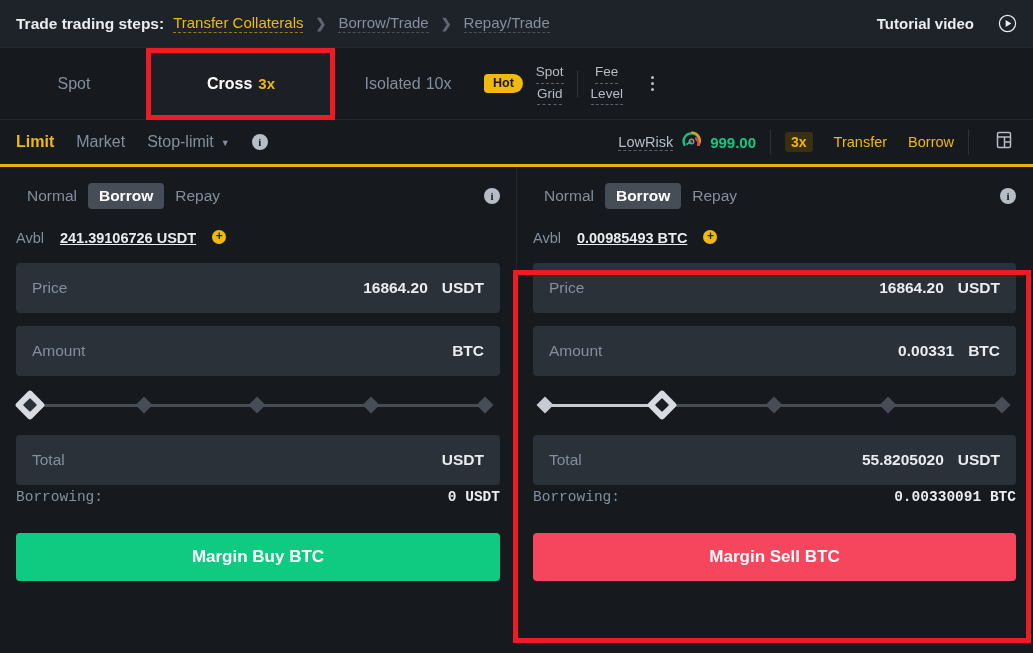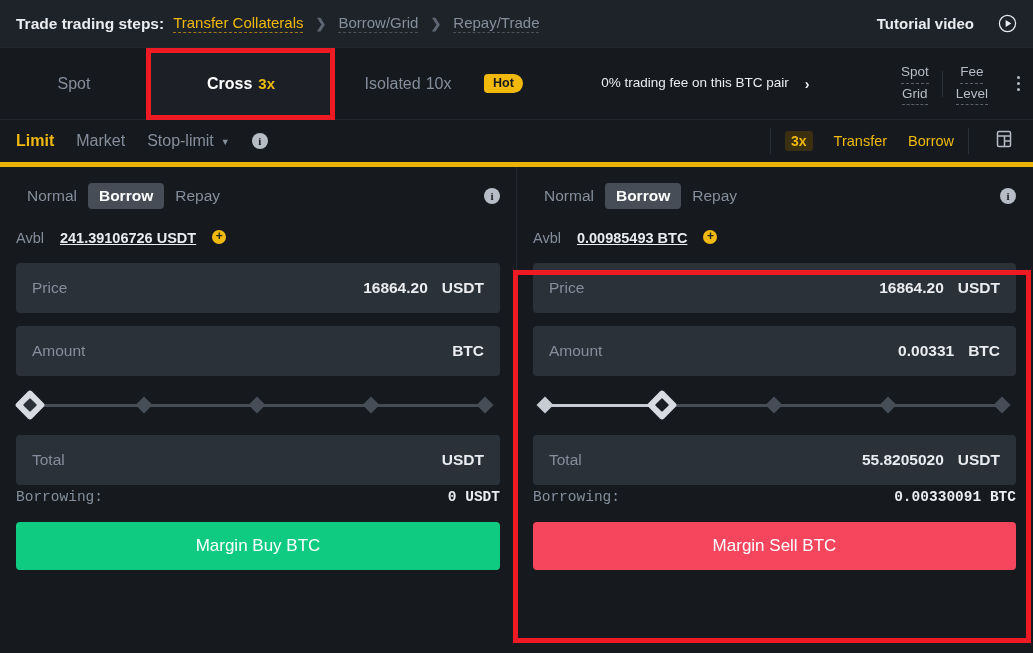--- a/index.html
+++ b/index.html
@@ -79,21 +79,21 @@
   .vdiv { width: 1px; height: 26px; background: #2b3139; }
   .kebab {
     width: 26px; display: flex; flex-direction: column;
     align-items: center; gap: 3px; padding-left: 8px;
   }
   .kebab i { width: 3px; height: 3px; background: #b7bdc6; border-radius: 50%; display: block; }
 
   
   .type-bar {
     height: 47px; display: flex; align-items: center;
-    padding: 0 16px; border-bottom: 5px solid #eab308;
+    padding: 0 16px; border-bottom: 3px solid #eab308;
   }
   .otype { font-size: 16px; color: #848e9c; margin-right: 22px; cursor: pointer; }
   .otype.active { color: #f0b90b; font-weight: bold; }
   .caret { display: inline-block; margin-left: 7px; color: #848e9c; font-size: 9px; vertical-align: middle; }
   .info-ic {
     display: inline-flex; align-items: center; justify-content: center;
     width: 16px; height: 16px; border-radius: 50%;
     background: #b7bdc6; color: #161a1e;
     font-size: 11px; font-weight: bold; font-family: "Liberation Serif", serif;
   }
@@ -163,43 +163,43 @@
   }
   .slider.right .s-handle::after { background: #1a1e24; }
 
   .borrow-row {
     display: flex; align-items: center; margin-top: 2px; height: 20px; font-family: Liberation Mono, monospace;
   }
   .b-lbl { font-size: 14.5px; color: #848e9c; }
   .b-val { font-size: 14.5px; color: #eaecef; font-weight: bold; margin-left: auto; }
 
   .act-btn {
-    height: 48px; border-radius: 4px; margin-top: 15px;
+    height: 48px; border-radius: 4px; margin-top: 26px;
     display: flex; align-items: center; justify-content: center;
-    font-size: 17px; font-weight: normal; color: #fff; cursor: pointer;
+    font-size: 17px; font-weight: bold; color: #fff; cursor: pointer;
   }
   .act-btn.buy { background: #0ecb81; }
   .act-btn.sell { background: #f6465d; }
 
   
   .anno { position: absolute; border: 5px solid #ee1b24; pointer-events: none; z-index: 50; }
   .anno.cross { left: 146px; top: 48px; width: 189px; height: 72px; }
   .anno.sell  { left: 513px; top: 270px; width: 518px; height: 373px; }
 </style>
 </head>
 <body>
 
 <div class="app">
 
   <div class="steps-bar">
     <span class="steps-label">Trade trading steps:</span>
 
     <span class="step active">Transfer Collaterals</span>
     <span class="step-sep">❯</span>
-    <span class="step dim">Borrow/Grid</span>
+    <span class="step dim">Borrow/Trade</span>
     <span class="step-sep">❯</span>
     <span class="step dim">Repay/Trade</span>
 
     <div class="steps-spacer"></div>
 
     <div class="tutorial">
       <span class="tutorial-text">Tutorial video</span>
       <span class="play-ic">
         <svg viewBox="0 0 20 20" width="19" height="19">
           <circle cx="10" cy="10" r="8.5" fill="none" stroke="#eaecef" stroke-width="1.3"></circle>
@@ -219,24 +219,20 @@
       <span class="lev">3x</span>
     </div>
 
     <div class="mode-tab isolated">
       <span>Isolated</span>
       <span class="lev-plain">10x</span>
     </div>
 
     <div class="hot-badge">Hot</div>
 
-    <div class="fee-promo">
-      <span class="fee-promo-text">0% trading fee on this BTC pair</span>
-      <span class="chev-right">›</span>
-    </div>
 
     <div class="right-links">
       <div class="rl-col">
         <span>Spot</span>
         <span>Grid</span>
       </div>
       <div class="vdiv"></div>
       <div class="rl-col">
         <span>Fee</span>
         <span>Level</span>
@@ -250,20 +246,33 @@
   </div>
 
   <div class="type-bar">
     <span class="otype active">Limit</span>
     <span class="otype">Market</span>
     <span class="otype"><span>Stop-limit</span><span class="caret">▼</span></span>
     <span class="info-ic">i</span>
 
     <div class="type-spacer"></div>
 
+    <div class="risk-wrap">
+      <span class="risk-label">LowRisk</span>
+      <span>
+        <svg viewBox="0 0 24 24" width="21" height="21">
+          <path d="M4 17 A9 9 0 1 1 20 17" fill="none" stroke="#0ecb81" stroke-width="2.6" stroke-linecap="round"></path>
+          <path d="M12.5 3.05 A9 9 0 0 1 20 17" fill="none" stroke="#f0932b" stroke-width="2.6" stroke-linecap="round"></path>
+          <path d="M17 9.5 A9 9 0 0 1 20 17" fill="none" stroke="#e2444a" stroke-width="2.6" stroke-linecap="round"></path>
+          <circle cx="12" cy="13.2" r="2.6" fill="none" stroke="#8d949e" stroke-width="1.6"></circle>
+          <line x1="12" y1="13.2" x2="6.2" y2="16.6" stroke="#0ecb81" stroke-width="2"></line>
+        </svg>
+      </span>
+      <span class="risk-val">999.00</span>
+    </div>
 
     <div class="vdiv" style="margin:0 14px;"></div>
 
     <span class="lev-badge">3x</span>
     <span class="act-link">Transfer</span>
     <span class="act-link">Borrow</span>
 
     <div class="vdiv" style="margin:0 14px;"></div>
 
     <span class="calc-ic">

